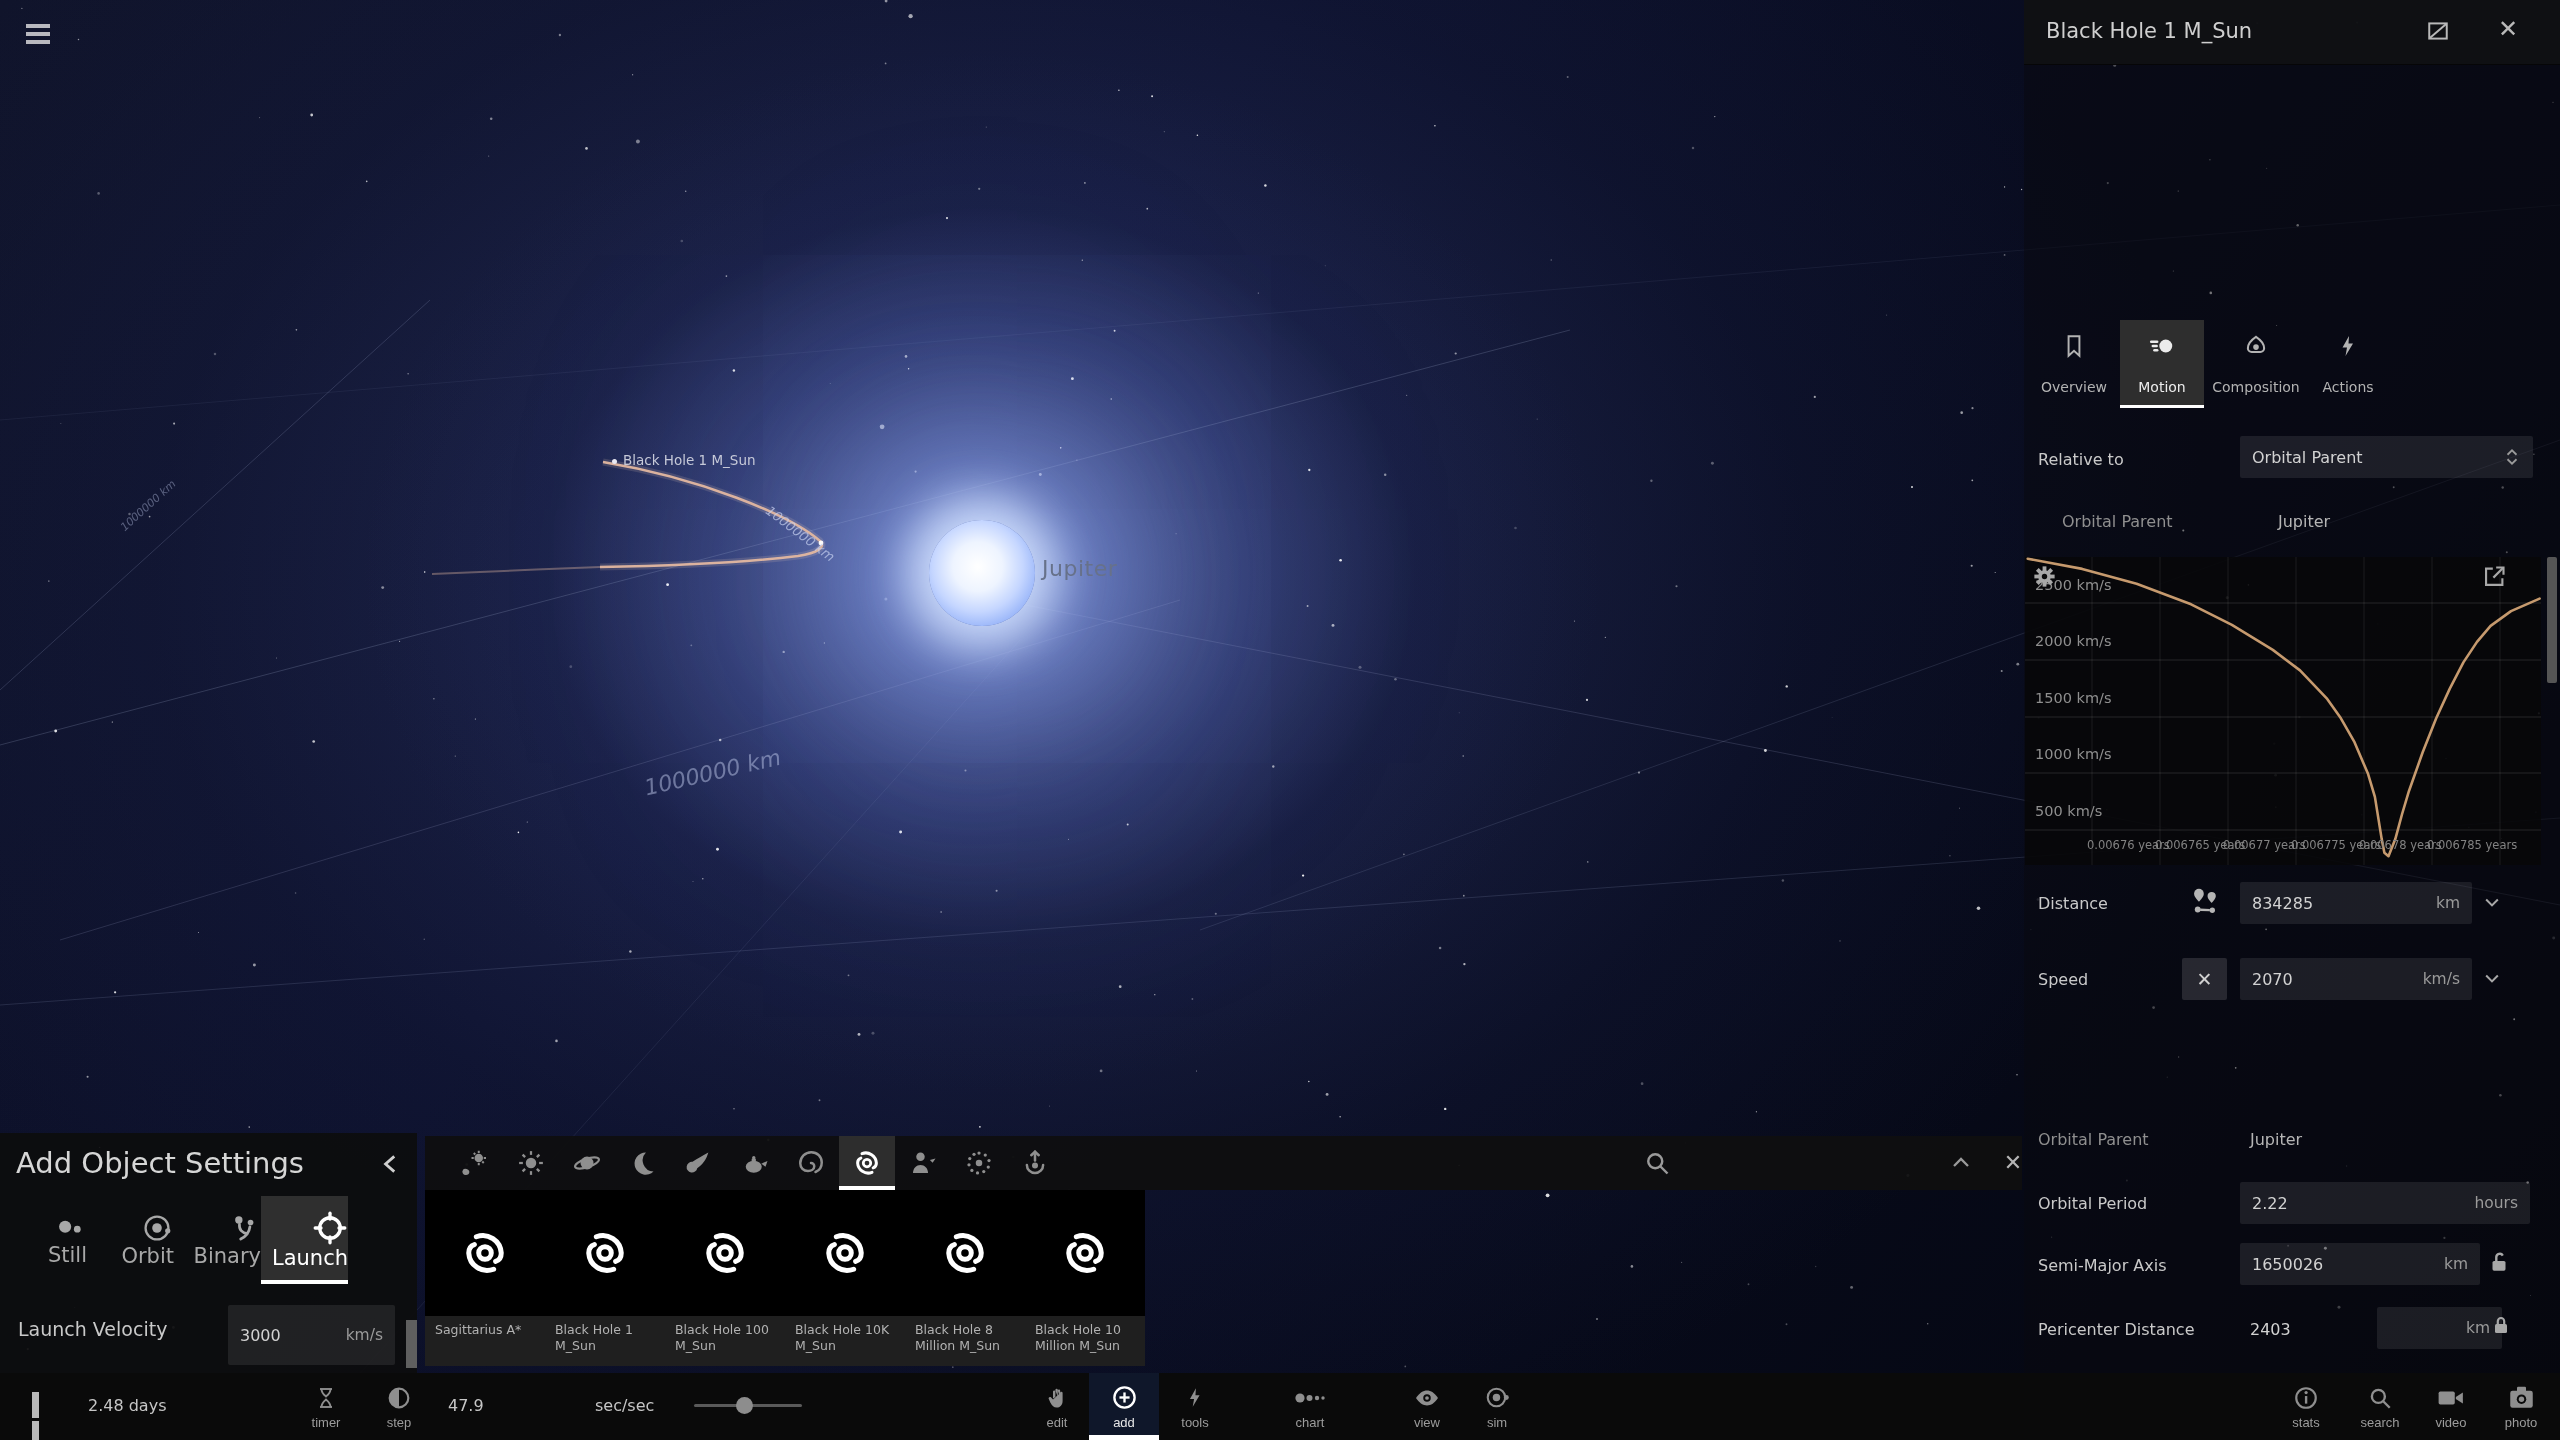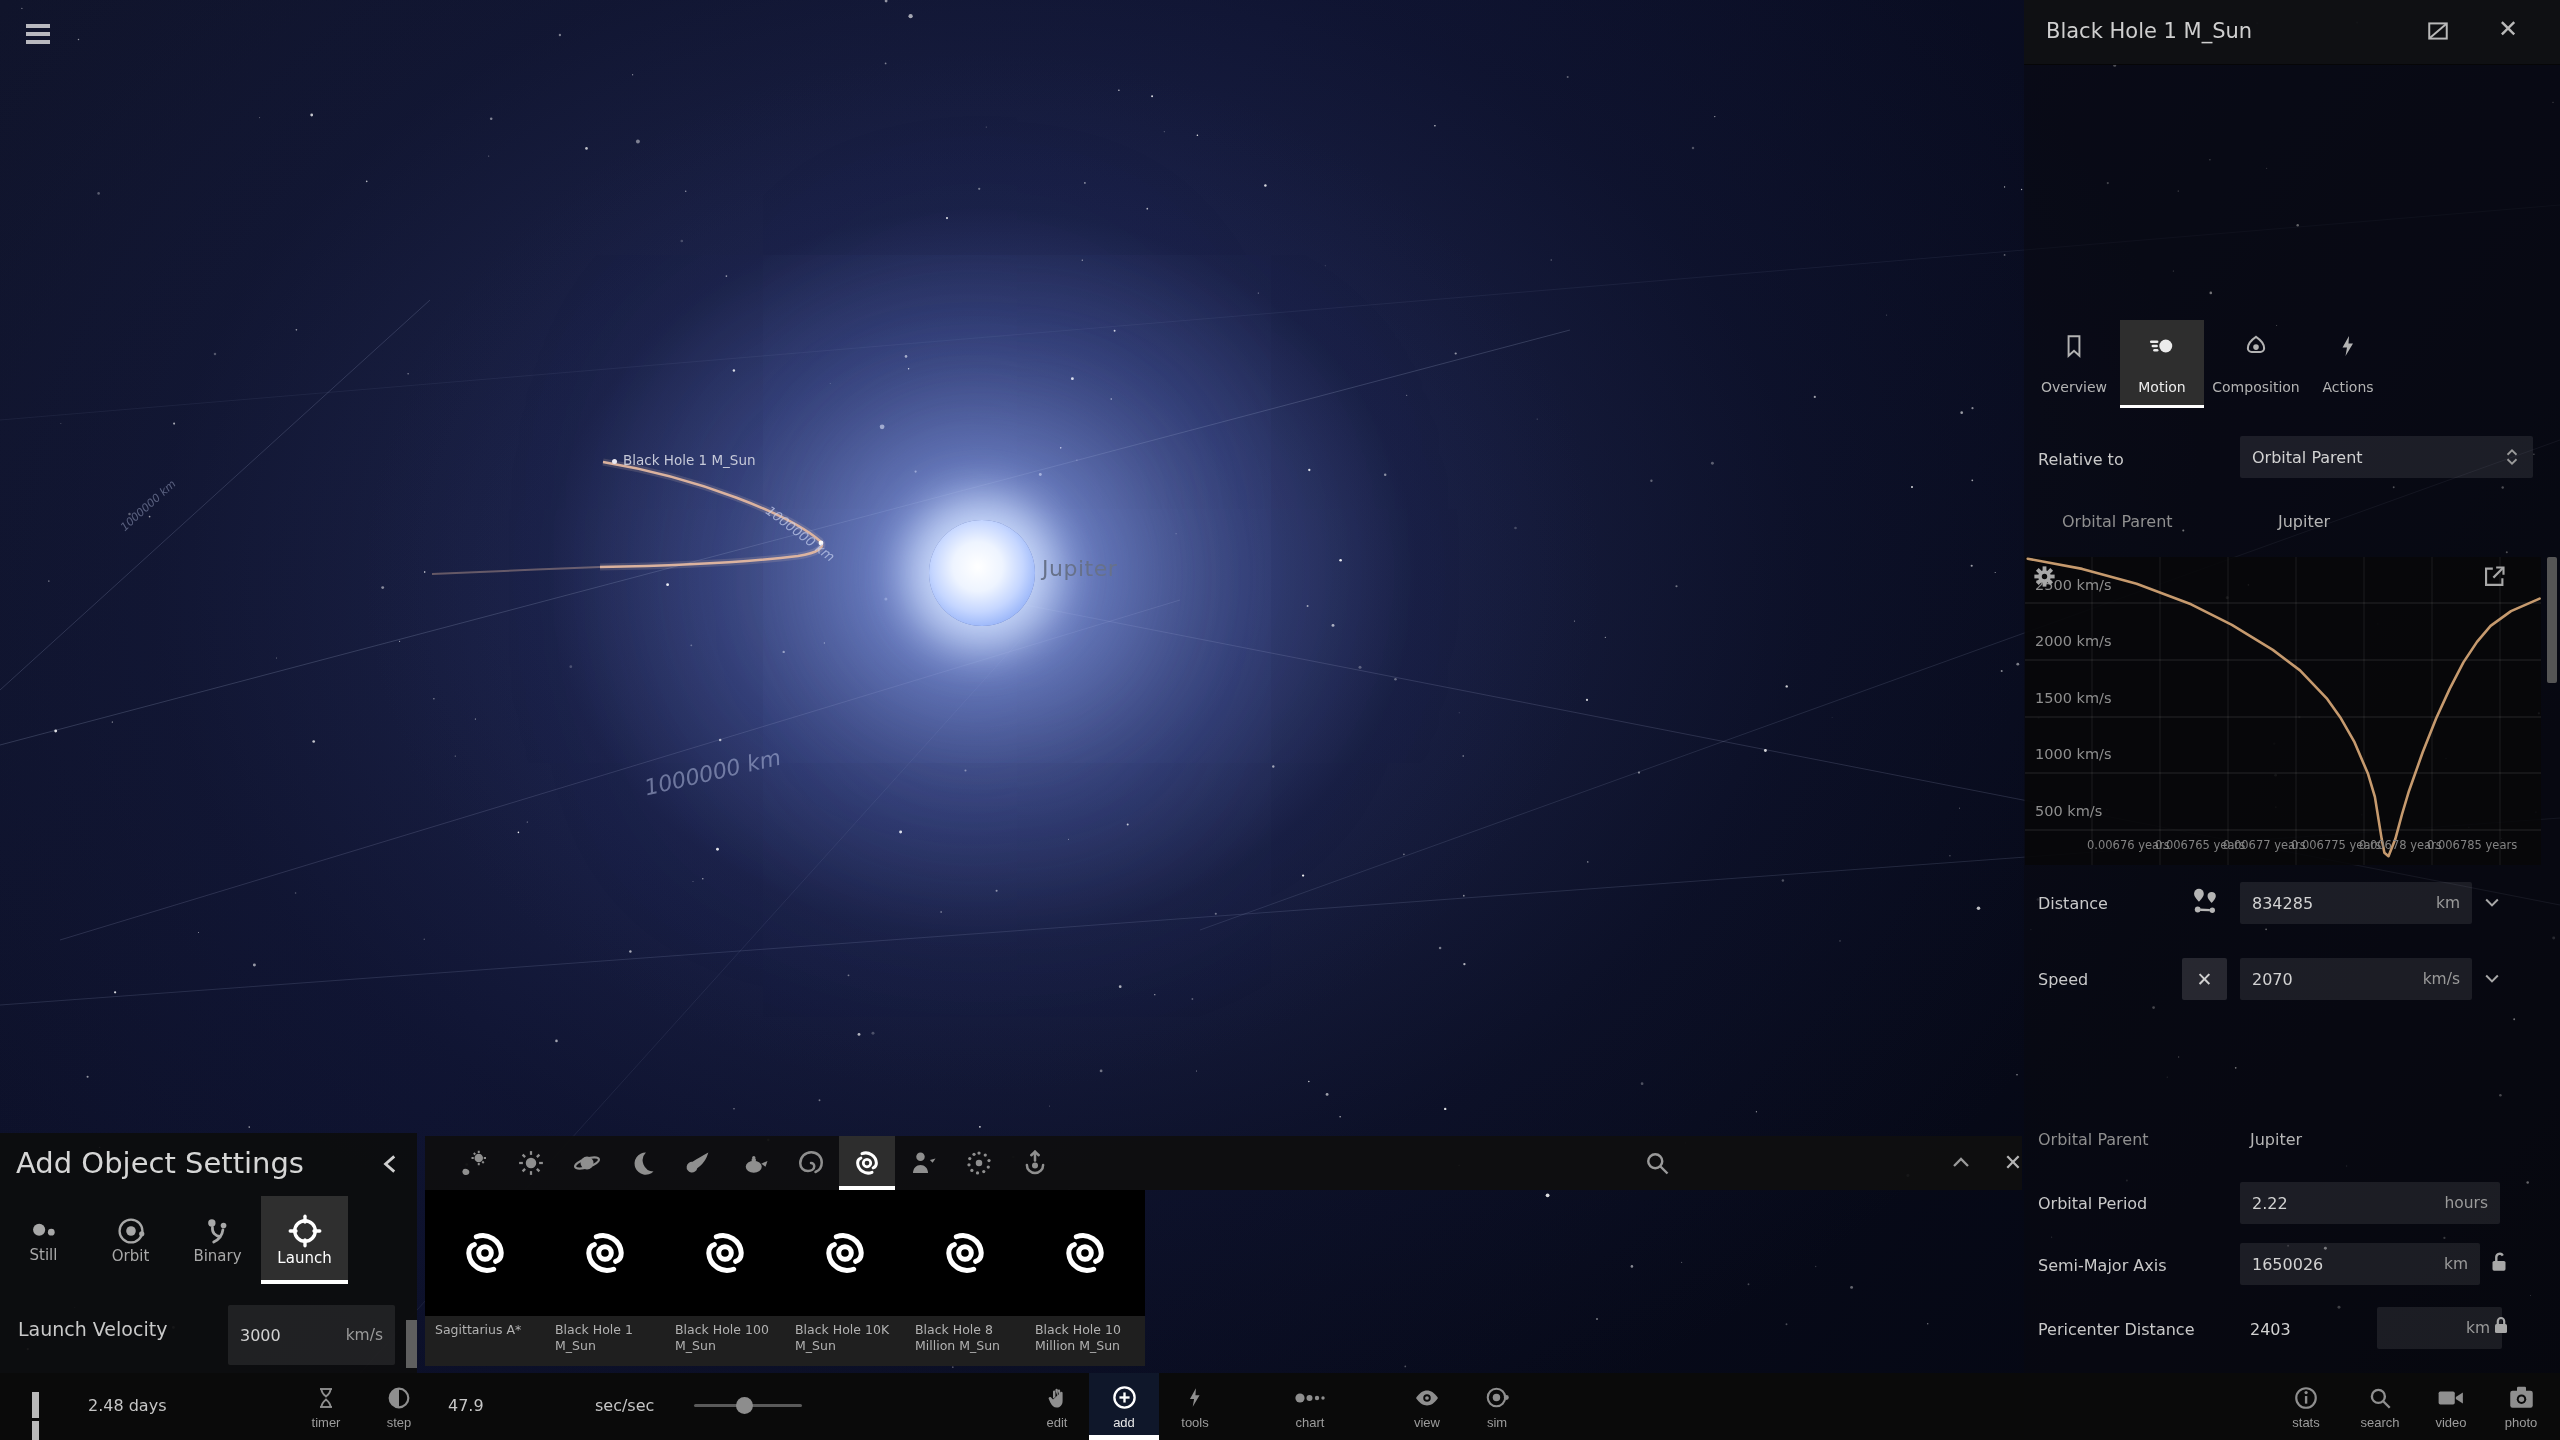--- a/index.html
+++ b/index.html
@@ -48,21 +48,21 @@
   
   #chart{position:absolute;left:1px;top:557px;width:516px;height:308px;background:rgba(7,7,8,.84);}
   .ytick{position:absolute;left:10px;font-size:14.5px;color:#8f8f8f;}
   .xtick{position:absolute;top:281px;font-size:11.5px;color:#828282;white-space:nowrap;}
   #scroll-thumb{position:absolute;left:523px;top:557px;width:10px;height:126px;background:#555;border-radius:2px;}
   #x-speed-btn{position:absolute;left:158px;top:958px;width:45px;height:42px;background:rgba(255,255,255,.13);border:none;color:#d0d0d0;font-size:19px;cursor:pointer;border-radius:2px;}
 
   
   #add-panel{position:absolute;left:0;top:1133px;width:417px;height:240px;background:rgba(13,13,14,.94);}
   #add-title{position:absolute;left:16px;top:13px;font-size:29px;color:#d6d6d6;}
-  .mode{position:absolute;top:63px;width:87px;height:88px;display:flex;flex-direction:column;align-items:center;justify-content:center;color:#a8a8a8;font-size:15px;cursor:pointer;}
+  .mode{position:absolute;top:63px;width:87px;height:88px;display:flex;flex-direction:column;align-items:flex-end;justify-content:center;color:#a8a8a8;font-size:21px;cursor:pointer;}
   .mode.active{background:#2f2f2f;color:#fff;box-shadow:inset 0 -4px 0 #fff;}
   #add-scroll{position:absolute;left:406px;top:187px;width:11px;height:48px;background:#5f5f5f;}
 
   
   #picker-bar{position:absolute;left:425px;top:1136px;width:1597px;height:54px;background:rgba(15,15,16,.96);}
   .cat{position:absolute;top:0;width:56px;height:54px;display:flex;align-items:center;justify-content:center;color:#8f8f8f;background:none;border:none;cursor:pointer;}
   .cat.active{background:#2d2d2d;color:#fff;box-shadow:inset 0 -4px 0 #fff;}
   .tile{position:absolute;top:1190px;width:120px;height:176px;background:#000;cursor:pointer;}
   .tile .tico{position:absolute;left:0;top:0;width:120px;height:126px;display:flex;align-items:center;justify-content:center;color:#fff;}
   .tile .tlab{position:absolute;left:0;top:126px;width:120px;height:50px;background:#1f1f1f;box-sizing:border-box;padding:6px 8px 0 10px;font-size:12.5px;line-height:16px;color:#b2b2b2;}
@@ -531,21 +531,21 @@
         <svg width="20" height="20" viewBox="0 0 24 24">
           <path d="M5 9l7 7 7-7" fill="none" stroke="currentColor" stroke-width="2.4"></path>
         </svg>
       </button>
 
 
     <span class="rlabel dim" style="left:14px;top:1130px;">Orbital Parent</span>
     <span class="rvalue" style="left:226px;top:1130px;">Jupiter</span>
 
     <span class="rlabel" style="left:14px;top:1194px;">Orbital Period</span>
-    <div class="valbox" style="left:216px;top:1182px;width:260px;">
+    <div class="valbox" style="left:216px;top:1182px;width:290px;">
       <span class="v">2.22</span>
         <span class="u">hours</span>
     </div>
 
     <span class="rlabel" style="left:14px;top:1256px;">Semi-Major Axis</span>
     <div class="valbox" style="left:216px;top:1243px;width:240px;">
       <span class="v">1650026</span>
         <span class="u">km</span>
     </div>
     <button class="icbtn" style="left:462px;top:1249px;">

